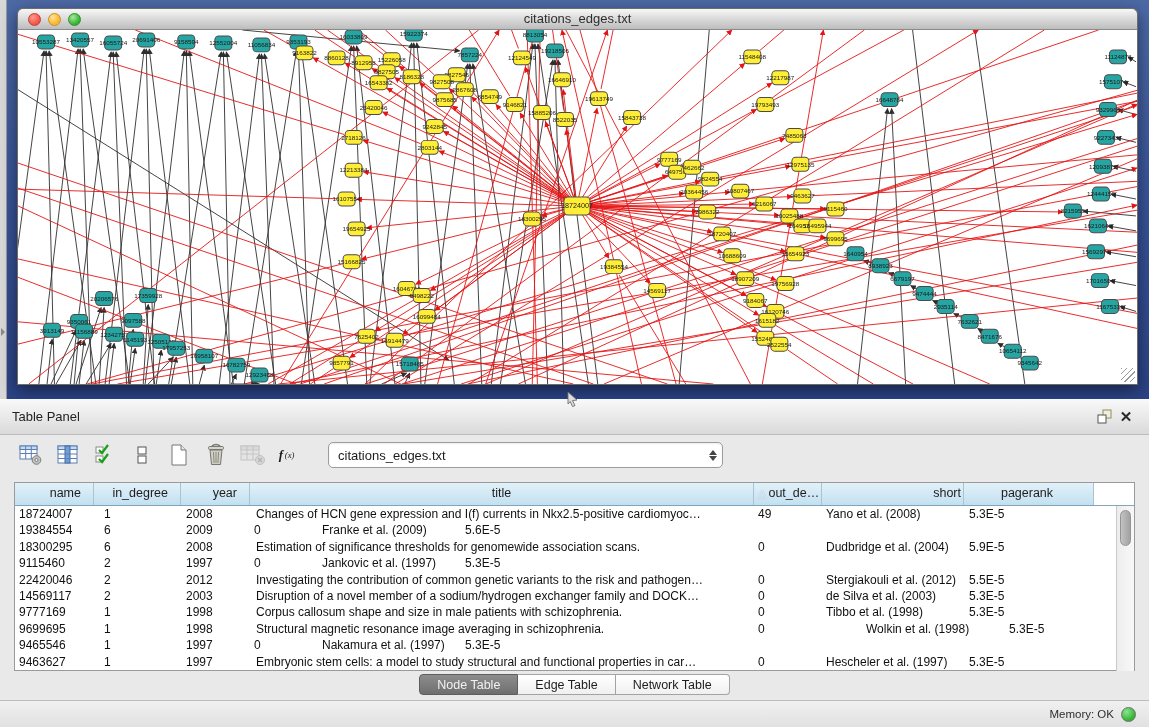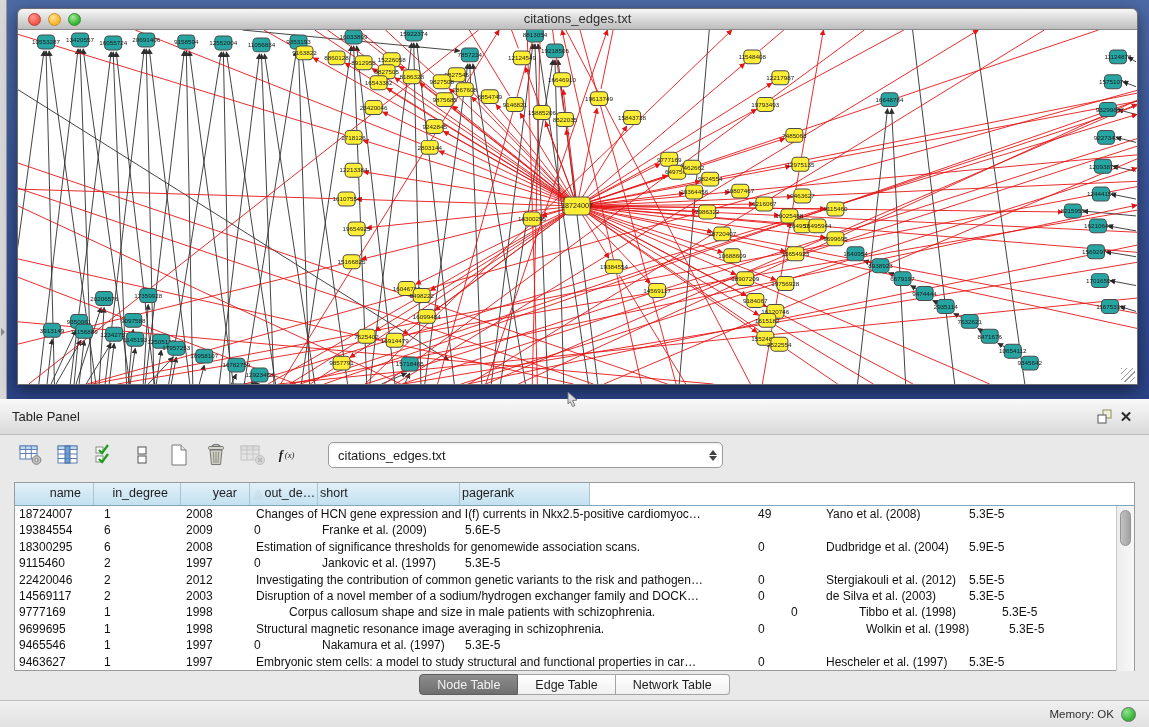--- a/index.html
+++ b/index.html
@@ -888,23 +888,24 @@
             <span class="step-dn"></span>
           </span>
       </span>
     </div>
 
     <div class="tablebox">
       <div class="thead" id="thead">
           <div class="th" style="width: 79px; text-align: right; padding-right: 12px; padding-left: 2px;">name</div>
           <div class="th" style="width: 87px; text-align: right; padding-right: 12px; padding-left: 2px;">in_degree</div>
           <div class="th" style="width: 69px; text-align: right; padding-right: 12px; padding-left: 2px;">year</div>
+          <div class="th" style="width: 504px; text-align: center; padding-right: 2px; padding-left: 2px;">title</div>
           <div class="th" style="width: 68px; text-align: left; padding-right: 2px; padding-left: 4px;"><span class="sortglyph">△</span>out_de…</div>
-          <div class="th" style="width: 142px; text-align: left; padding-right: 2px; padding-left: 2px;">short</div>
-          <div class="th" style="width: 130px; text-align: left; padding-right: 5px; padding-left: 2px;">pagerank</div>
+          <div class="th" style="width: 142px; text-align: right; padding-right: 2px; padding-left: 2px;">short</div>
+          <div class="th" style="width: 130px; text-align: center; padding-right: 5px; padding-left: 2px;">pagerank</div>
           <div class="th filler"></div>
         </div>
       <div class="rowswrap" id="rows">
         <div class="tr">
             <div class="td" style="width: 79px; padding-left: 4px;">18724007</div>
             <div class="td" style="width: 87px; padding-left: 10px;">1</div>
             <div class="td" style="width: 69px; padding-left: 5px;">2008</div>
             <div class="td" style="width: 504px; padding-left: 6px;">Changes of HCN gene expression and I(f) currents in Nkx2.5-positive cardiomyoc…</div>
             <div class="td" style="width: 68px; padding-left: 4px;">49</div>
             <div class="td" style="width: 142px; padding-left: 4px;">Yano et al. (2008)</div>
@@ -950,21 +951,21 @@
             <div class="td" style="width: 69px; padding-left: 5px;">2003</div>
             <div class="td" style="width: 504px; padding-left: 6px;">Disruption of a novel member of a sodium/hydrogen exchanger family and DOCK…</div>
             <div class="td" style="width: 68px; padding-left: 4px;">0</div>
             <div class="td" style="width: 142px; padding-left: 4px;">de Silva et al. (2003)</div>
             <div class="td" style="width: 130px; padding-left: 5px;">5.3E-5</div>
           </div>
           <div class="tr">
             <div class="td" style="width: 79px; padding-left: 4px;">9777169</div>
             <div class="td" style="width: 87px; padding-left: 10px;">1</div>
             <div class="td" style="width: 69px; padding-left: 5px;">1998</div>
-            <div class="td" style="width: 504px; padding-left: 6px; margin-left: 33px;">Corpus callosum shape and size in male patients with schizophrenia.</div>
+            <div class="td" style="width: 504px; padding-left: 6px;">Corpus callosum shape and size in male patients with schizophrenia.</div>
             <div class="td" style="width: 68px; padding-left: 4px;">0</div>
             <div class="td" style="width: 142px; padding-left: 4px;">Tibbo et al. (1998)</div>
             <div class="td" style="width: 130px; padding-left: 5px;">5.3E-5</div>
           </div>
           <div class="tr">
             <div class="td" style="width: 79px; padding-left: 4px;">9699695</div>
             <div class="td" style="width: 87px; padding-left: 10px;">1</div>
             <div class="td" style="width: 69px; padding-left: 5px;">1998</div>
             <div class="td" style="width: 504px; padding-left: 6px;">Structural magnetic resonance image averaging in schizophrenia.</div>
             <div class="td" style="width: 68px; padding-left: 4px;">0</div>

